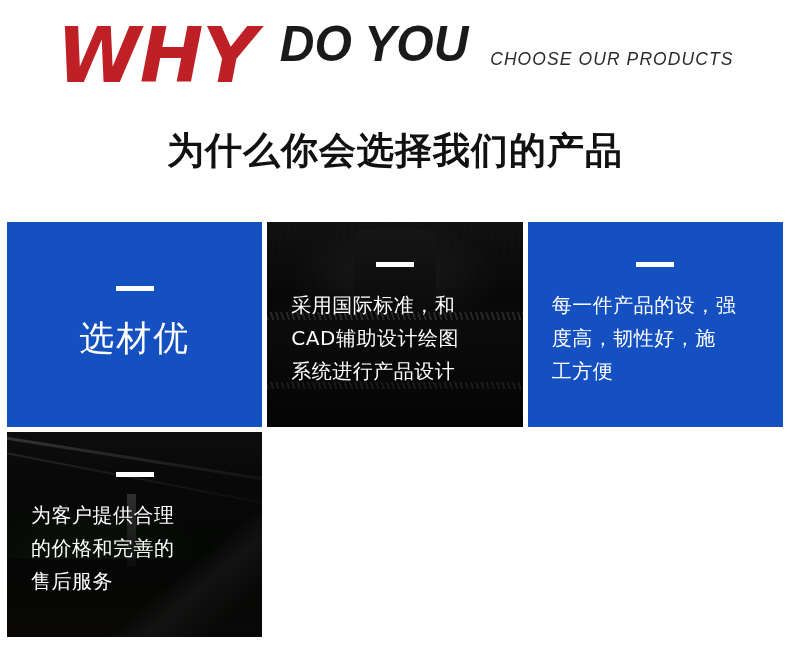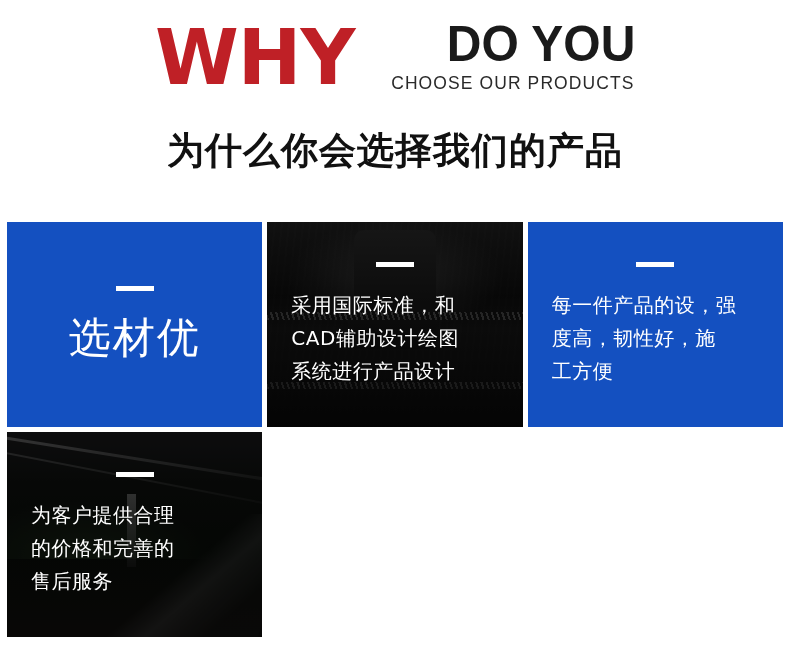--- a/index.html
+++ b/index.html
@@ -10,33 +10,33 @@
     overflow:hidden;
   }
   .page{position:relative;width:790px;height:665px;background:#fff;}
 
   
   .header{
     position:absolute;left:0;top:0;width:790px;height:200px;
   }
   .title-row{
     position:absolute;left:0;right:0;top:18px;
-    display:flex;align-items:flex-end;justify-content:center;
+    display:flex;align-items:flex-start;justify-content:center;font-style:italic;
   }
   .title-why{
     font-family:"DejaVu Sans","Liberation Sans",sans-serif;
     font-weight:bold;
     font-size:76px;
     line-height:76px;
     color:#bf2026;
     letter-spacing:-1px;
     margin-right:16px;
   }
   .title-right{
-    display:flex;flex-direction:column;align-items:flex-end;
+    display:flex;flex-direction:row;align-items:flex-end;
     padding-bottom:2px;
   }
   .title-doyou{
     font-family:"Liberation Sans","DejaVu Sans",sans-serif;
     font-weight:bold;
     font-size:50px;
     line-height:52px;
     color:#1a1a1a;
     letter-spacing:0px;
     transform:scaleX(.96);
@@ -191,21 +191,21 @@
   .cell-text{
     color:#ffffff;
     font-family:"DejaVu Sans","Liberation Sans",sans-serif;
     font-size:20px;
     line-height:33px;
     letter-spacing:.5px;
     white-space:pre-line;
     text-align:left;
   }
   .cell-text.big{
-    font-size:42px;
+    font-size:35px;
     line-height:50px;
     letter-spacing:2px;
   }
 </style>
 </head>
 <body>
 
 <div class="page">
 
   <div class="header">

